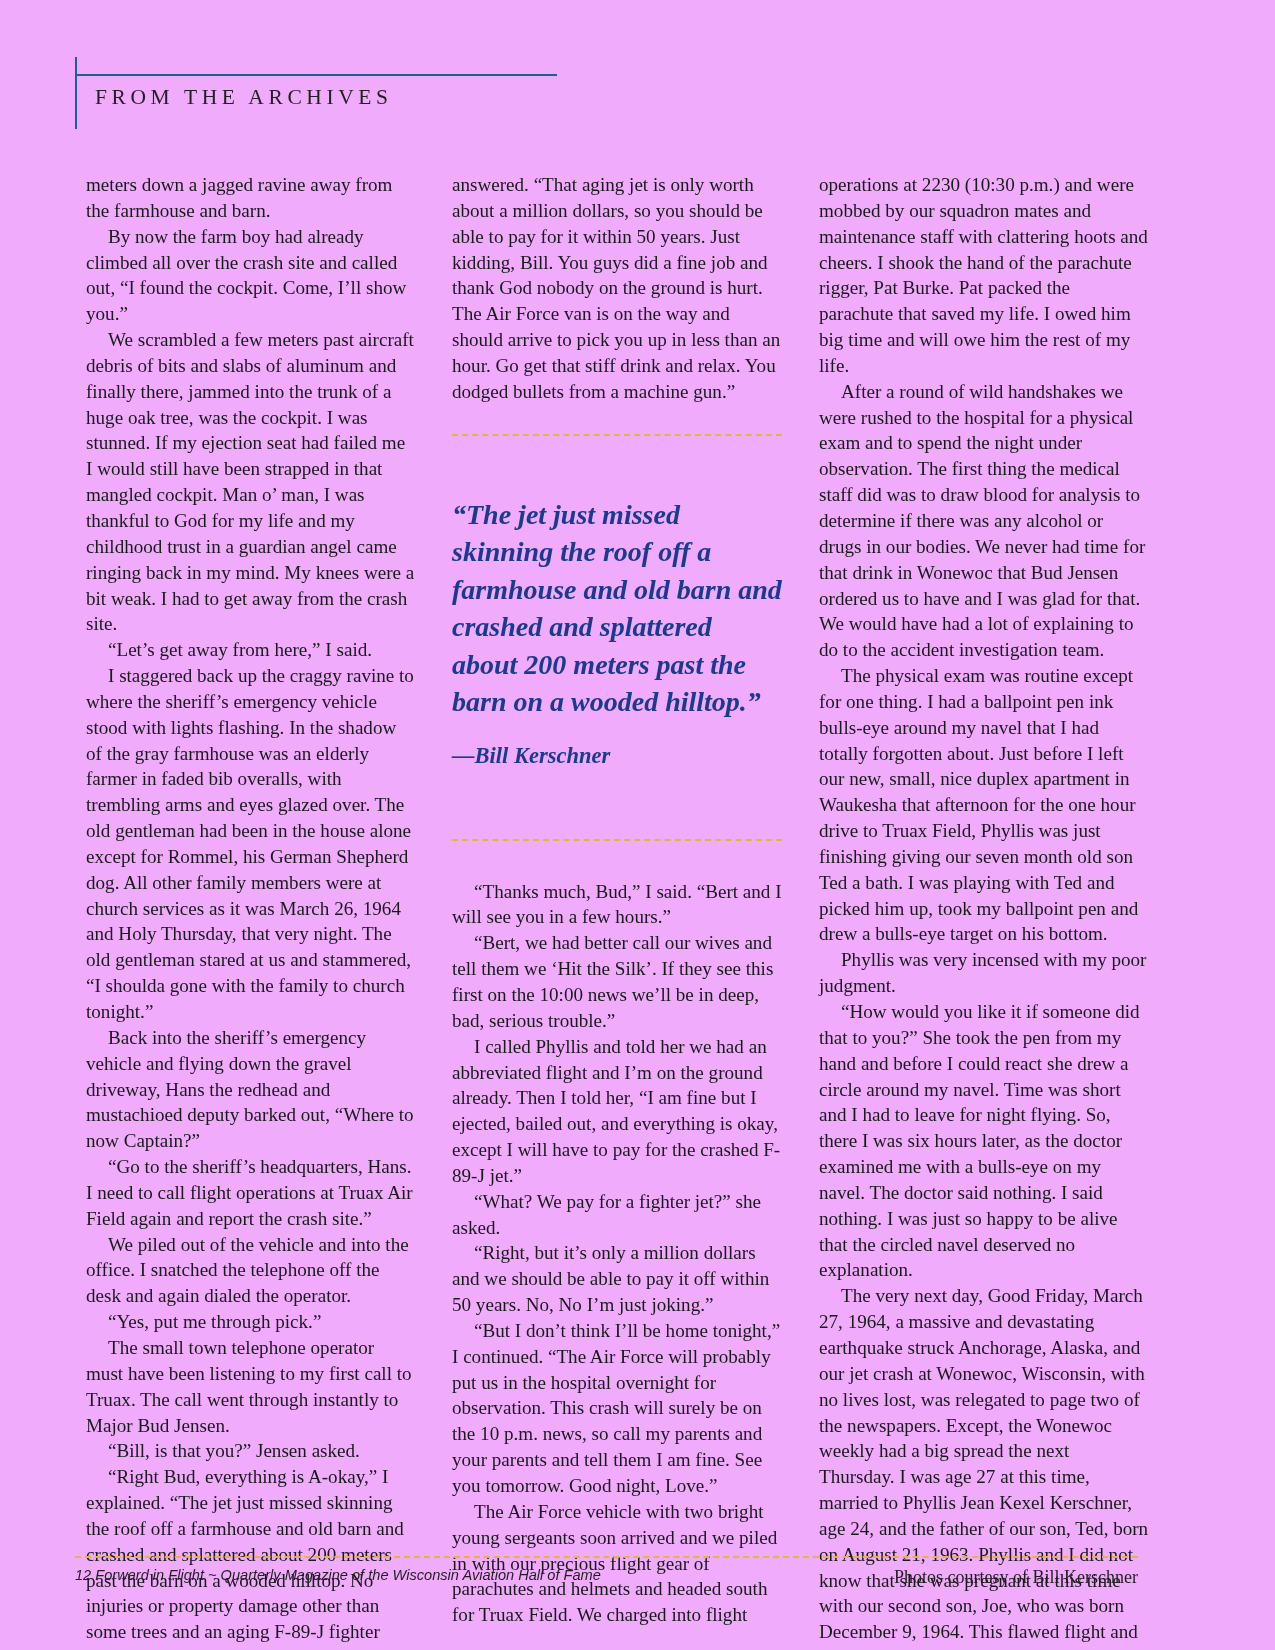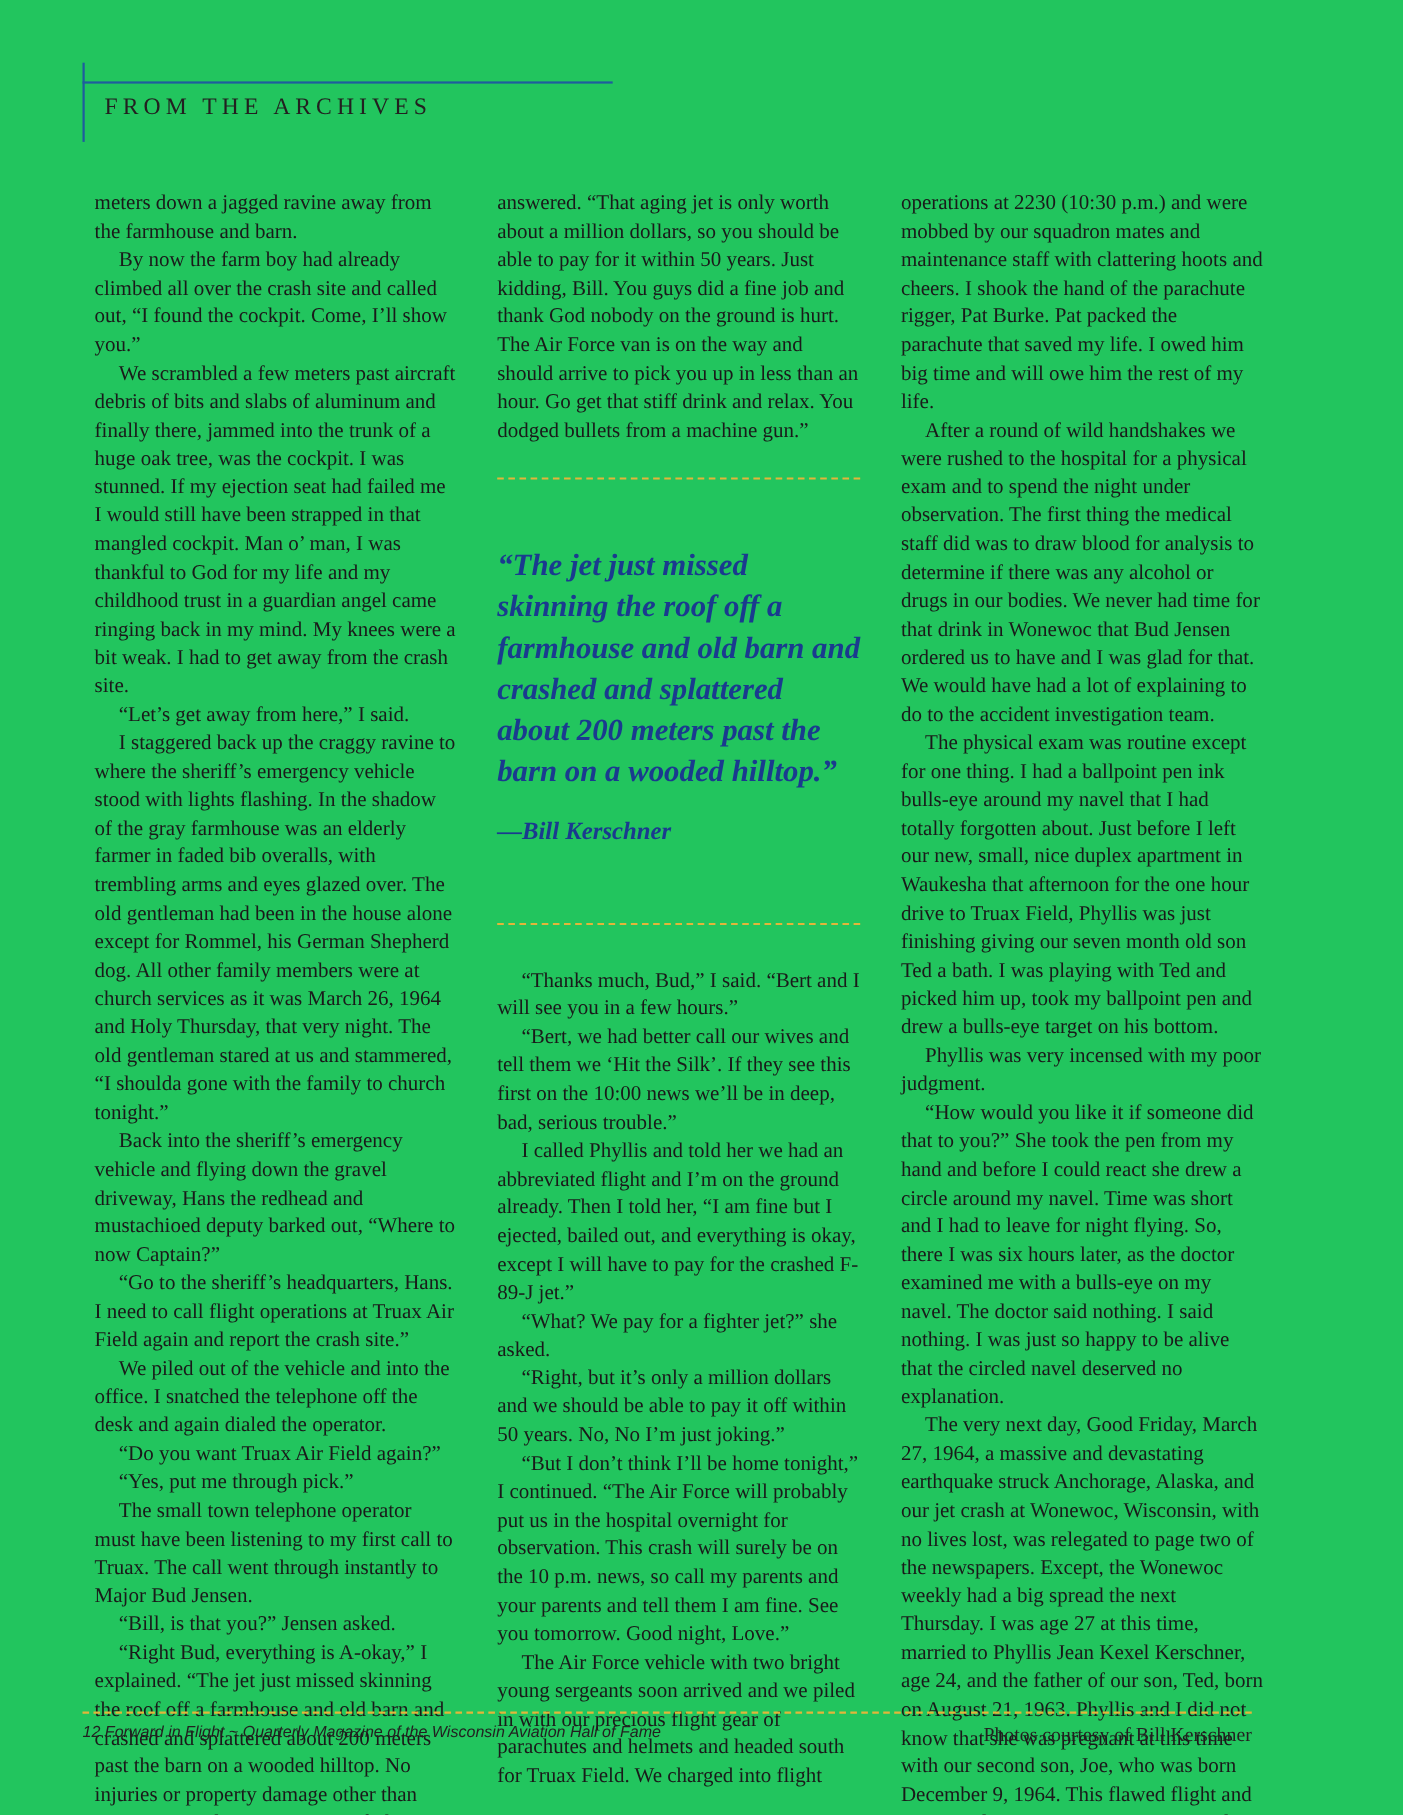--- a/index.html
+++ b/index.html
@@ -4,21 +4,21 @@
 <style>
   html, body {
     margin: 0;
     padding: 0;
     background: #ffffff;
   }
   .page {
     position: relative;
     width: 1275px;
     height: 1650px;
-    background: #22c55e;
+    background: #f0abfc;
     overflow: hidden;
     font-family: "Liberation Serif", "DejaVu Serif", serif;
   }
 
   
   .masthead {
     position: absolute;
     left: 75px;
     top: 57px;
     width: 1060px;
@@ -174,21 +174,20 @@
     <div class="col col-1">
       <div class="body-text">
         <p class="noindent">meters down a jagged ravine away from the farmhouse and barn.</p>
         <p>By now the farm boy had already climbed all over the crash site and called out, “I found the cockpit. Come, I’ll show you.”</p>
         <p>We scrambled a few meters past aircraft debris of bits and slabs of aluminum and finally there, jammed into the trunk of a huge oak tree, was the cockpit. I was stunned. If my ejection seat had failed me I would still have been strapped in that mangled cockpit. Man o’ man, I was thankful to God for my life and my childhood trust in a guardian angel came ringing back in my mind. My knees were a bit weak. I had to get away from the crash site.</p>
         <p>“Let’s get away from here,” I said.</p>
         <p>I staggered back up the craggy ravine to where the sheriff’s emergency vehicle stood with lights flashing. In the shadow of the gray farmhouse was an elderly farmer in faded bib overalls, with trembling arms and eyes glazed over. The old gentleman had been in the house alone except for Rommel, his German Shepherd dog. All other family members were at church services as it was March 26, 1964 and Holy Thursday, that very night. The old gentleman stared at us and stammered, “I shoulda gone with the family to church tonight.”</p>
         <p>Back into the sheriff’s emergency vehicle and flying down the gravel driveway, Hans the redhead and mustachioed deputy barked out, “Where to now Captain?”</p>
         <p>“Go to the sheriff’s headquarters, Hans. I need to call flight operations at Truax Air Field again and report the crash site.”</p>
         <p>We piled out of the vehicle and into the office. I snatched the telephone off the desk and again dialed the operator.</p>
-        <p>“Do you want Truax Air Field again?”</p>
         <p>“Yes, put me through pick.”</p>
         <p>The small town telephone operator must have been listening to my first call to Truax. The call went through instantly to Major Bud Jensen.</p>
         <p>“Bill, is that you?” Jensen asked.</p>
         <p>“Right Bud, everything is A-okay,” I explained. “The jet just missed skinning the roof off a farmhouse and old barn and crashed and splattered about 200 meters past the barn on a wooded hilltop. No injuries or property damage other than some trees and an aging F-89-J fighter jet.”</p>
 
       </div>
     </div>
 
     <div class="col col-2">
       <div class="body-text">

